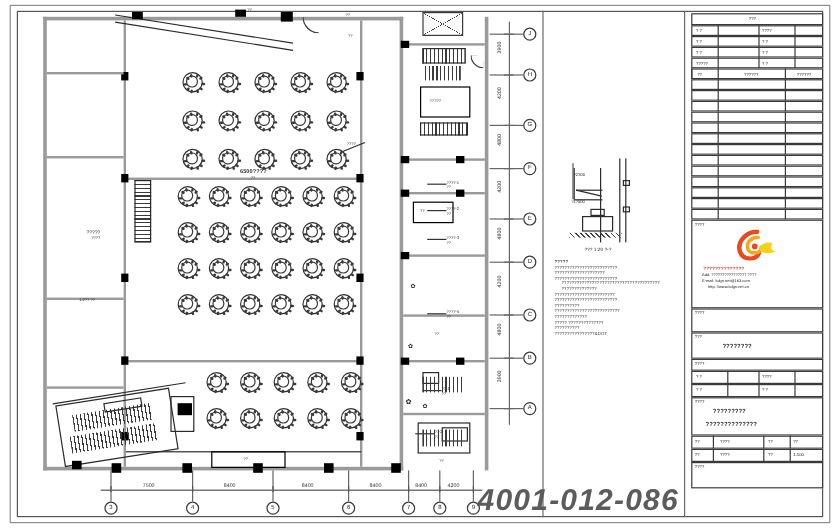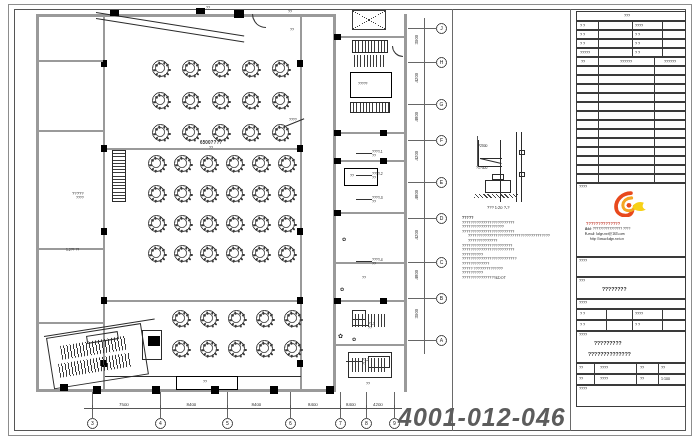--- a/index.html
+++ b/index.html
@@ -1073,16 +1073,16 @@
         <div class="tbtx" style="left:24px;top:368px;">????</div>
         <div class="tbtx" style="left:64px;top:368px;">??</div>
         <div class="tbtx" style="left:85px;top:368px;">1:100</div>
       </div>
 
     <div class="tbrow" style="left:0;top:376px;width:110px;height:22px;"></div>
     <div class="tbtx" style="left:3px;top:378px;">????</div>
   </div>
 
   <div id="wm">
-    <span class="num">4001-012-046</span>
+    <span class="num">4001-012-086</span>
   </div>
 
 </div>
 
 </body></html>

